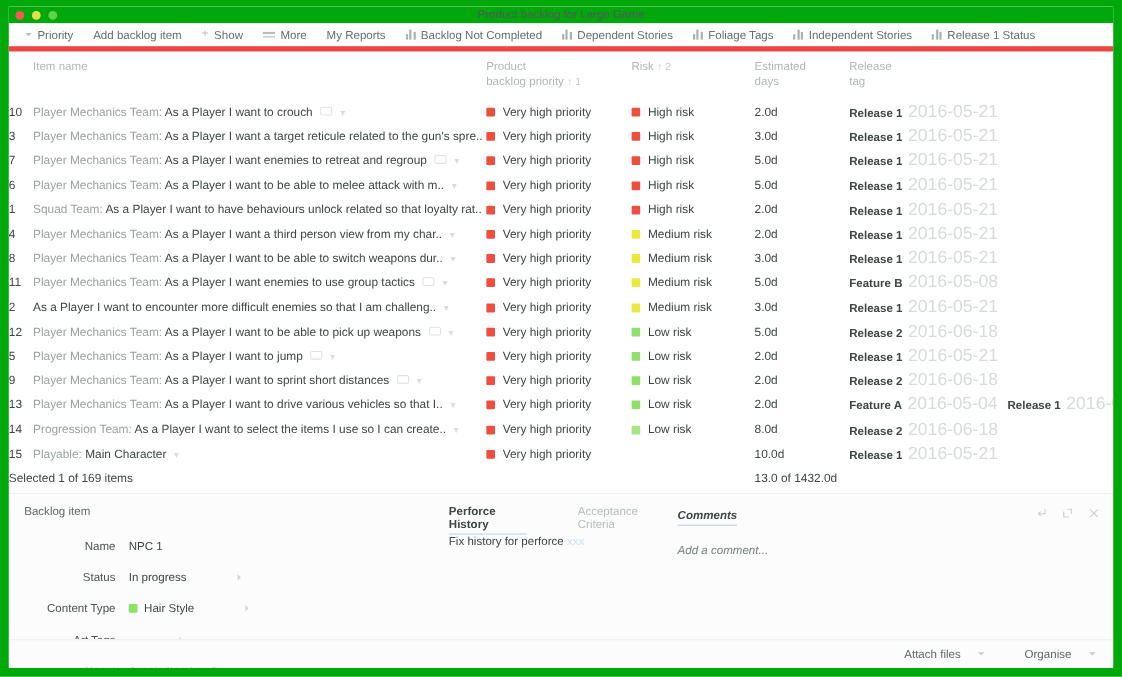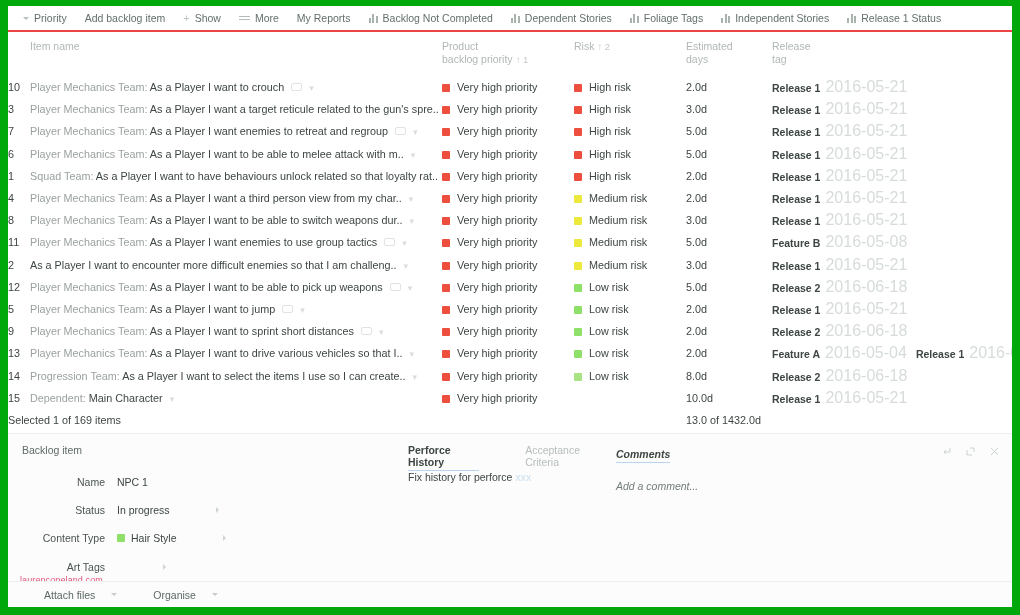--- a/index.html
+++ b/index.html
@@ -33,21 +33,21 @@
     text-align: center;
     font-size: 10.5px;
     color: #4f5b56;
     line-height: 15px;
   }
 
   
   .toolbar {
     height: 26px;
     background: #ffffff;
-    border-bottom: 2px solid #ef4444;
+    border-bottom: 5px solid #ef4444;
     display: flex;
     align-items: center;
     padding-left: 6px;
     font-size: 10.5px;
     color: #6c7672;
     white-space: nowrap;
   }
   .tbitem {
     display: flex; align-items: center; gap: 5px;
     padding: 0 9px;
@@ -165,39 +165,47 @@
 
   .panelicons { position: absolute; right: 12px; top: 12px; display: flex; gap: 13px; align-items: center; color: #cbd2ce; font-size: 11px; }
   .ic { width: 11px; height: 11px; position: relative; }
   .ic-return svg, .ic-pop svg, .ic-close svg { display:block; }
 
   
   .bottombar {
     position: absolute; left: 0; right: 0; bottom: 0;
     height: 26px;
     border-top: 1px solid #f0f0f0;
-    display: flex; align-items: center; justify-content: flex-start;
+    display: flex; align-items: center; justify-content: flex-end;
     padding-right: 16px;
     font-size: 10.5px;
     color: #5e6a65;
     background: #fbfcfb;
   }
   .bb-item { display: flex; align-items: center; gap: 16px; margin-left: 36px; }
   .bb-caret {
     width: 0; height: 0;
     border-left: 3px solid transparent;
     border-right: 3px solid transparent;
     border-top: 3.5px solid #c7cdc9;
   }
 </style>
 </head>
 <body>
 
 <div id="app">
 
+  <div class="titlebar">
+    <div class="traffic">
+      <span class="dot r"></span>
+      <span class="dot y"></span>
+      <span class="dot g"></span>
+    </div>
+    <div class="wintitle">Product backlog for Large Game</div>
+  </div>
 
   <div class="toolbar">
     <div class="tbitem">
       <span class="chev"></span>
       <span class="lbl">Priority</span>
     </div>
     <div class="tbitem">
       <span class="lbl">Add backlog item</span>
     </div>
     <div class="tbitem">
@@ -395,21 +403,21 @@
           <tr>
             <td class="num">14</td>
             <td><span class="teamprefix">Progression Team:</span><span> As a Player I want to select the items I use so I can create..</span><span class="minimark">▾</span></td>
             <td><span class="swatch sw-red"></span><span>Very high priority</span></td>
             <td><span class="swatch sw-lgrn"></span><span>Low risk</span></td>
             <td>8.0d</td>
             <td><span class="tagname">Release 2</span><span class="tagdate">2016-06-18</span></td>
           </tr>
           <tr>
             <td class="num">15</td>
-            <td><span class="teamprefix">Dependent:</span><span> Main Character</span><span class="minimark">▾</span></td>
+            <td><span class="teamprefix">Playable:</span><span> Main Character</span><span class="minimark">▾</span></td>
             <td><span class="swatch sw-red"></span><span>Very high priority</span></td>
             <td></td>
             <td>10.0d</td>
             <td><span class="tagname">Release 1</span><span class="tagdate">2016-05-21</span></td>
           </tr>
           <tr class="footrow">
             <td colspan="2">Selected 1 of 169 items</td>
             <td colspan="2"></td>
             <td colspan="2">13.0 of 1432.0d</td>
           </tr>

